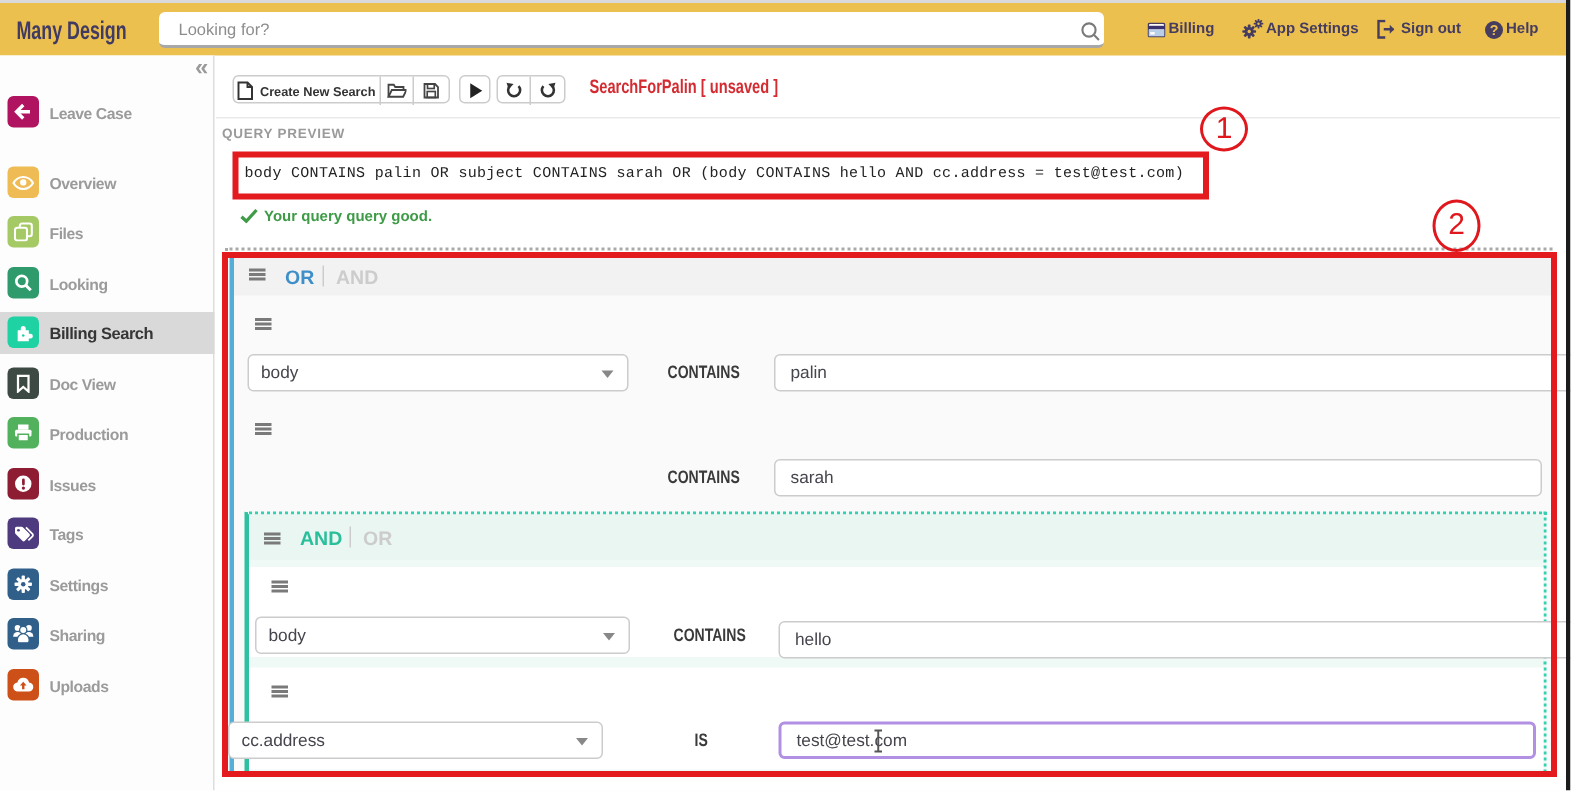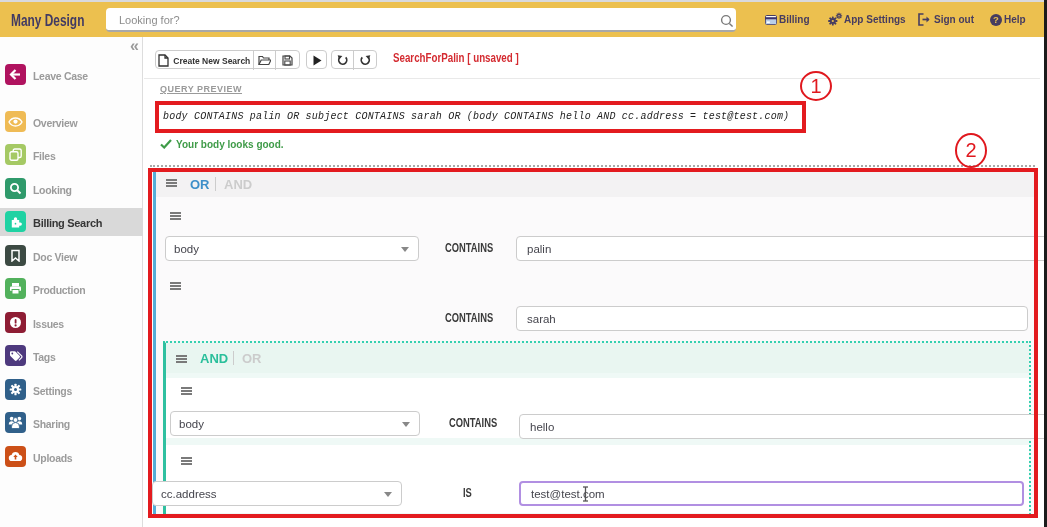--- a/index.html
+++ b/index.html
@@ -20,23 +20,23 @@
   .sideitem { left:5px; width:21px; height:21px; border-radius:4px; }
   .sidelabel { left:33px; font-size:10.5px; letter-spacing:-0.3px; font-weight:bold; color:#9b9b9b; white-space:nowrap; }
   #selrow { left:0; top:208px; width:143px; height:28px; background:#d9d9d9; }
 
   
   #contentline { left:144px; top:78px; width:896px; height:1px; background:#e9e9e9; }
   .btn { top:50px; height:19px; background:#fff; border:1px solid #ccc; border-radius:4px; }
   .btngroup { display:flex; }
   .btngroup .b { height:19px; border-right:1px solid #ccc; display:flex; align-items:center; justify-content:center; }
   .btngroup .b:last-child { border-right:none; }
-  #qplabel { left:160px; top:84px; font-size:9px; font-weight:bold; color:#9a9a9a; letter-spacing:0.5px;text-decoration:underline; }
+  #qplabel { left:148px; top:84px; font-size:9px; font-weight:bold; color:#9a9a9a; letter-spacing:0.5px; }
   #redbox1 { left:155px; top:101px; width:651px; height:32px; border:4px solid #e31b1f; }
-  #querytext { left:163px; top:111px; font-family:"Liberation Mono", monospace; font-size:10px; color:#222; letter-spacing:0.2px; white-space:pre;font-style:italic; }
+  #querytext { left:163px; top:111px; font-family:"Liberation Mono", monospace; font-size:10px; color:#222; letter-spacing:0.2px; white-space:pre; }
   #goodquery { left:176px; top:139px; font-size:10px; font-weight:bold; color:#3f9b48; }
   #dotline { left:150px; top:165px; width:885px; height:0; border-top:2px dotted #a9a9a9; }
   #redbox2 { left:148px; top:168px; width:890px; height:350px; border:4px solid #e31b1f; }
 
   
   #group1 { left:153px; top:171px; width:881px; height:343px; background:#fbfafb; border-left:3px solid #55aed8; }
   #g1header { left:156px; top:171px; width:878px; height:26px; background:#f3f2f3; }
   .ham { width:11px; height:8px; border-top:2px solid #7a7a7a; border-bottom:2px solid #7a7a7a; }
   .ham:before { content:""; display:block; height:2px; background:#7a7a7a; margin-top:1px; }
   .cond { font-size:13px; font-weight:bold; }
@@ -254,21 +254,21 @@
   </div>
   <div class="abs" style="left:393px;top:50px;font-size:13px;font-weight:bold;color:#d42b31;transform:scaleX(0.75);transform-origin:0 0;white-space:nowrap">SearchForPalin [ unsaved ]</div>
   <div class="abs" id="contentline"></div>
 
   <div class="abs" id="qplabel">QUERY PREVIEW</div>
   <div class="abs" id="redbox1"></div>
   <div class="abs" id="querytext">body CONTAINS palin OR subject CONTAINS sarah OR (body CONTAINS hello AND cc.address = test@test.com)</div>
   <svg class="abs" style="left:160px;top:139px" width="12" height="10" viewBox="0 0 12 10">
       <path d="M1 5.5 L4.2 8.5 L11 1" fill="none" stroke="#3f9b48" stroke-width="2.2"></path>
     </svg>
-  <div class="abs" id="goodquery">Your body looks good.</div>
+  <div class="abs" id="goodquery">Your query query good.</div>
   <div class="abs" id="dotline"></div>
 
   <div class="abs" id="group1"></div>
   <div class="abs" id="g1header"></div>
   <div class="abs ham" style="left:166px;top:179px"></div>
   <div class="abs cond" style="left:190px;top:177px;color:#3e8fc9">OR</div>
   <div class="abs sep" style="left:215px;top:177px"></div>
   <div class="abs cond" style="left:224px;top:177px;color:#ccc">AND</div>
 
   <div class="abs ham" style="left:170px;top:212px"></div>

